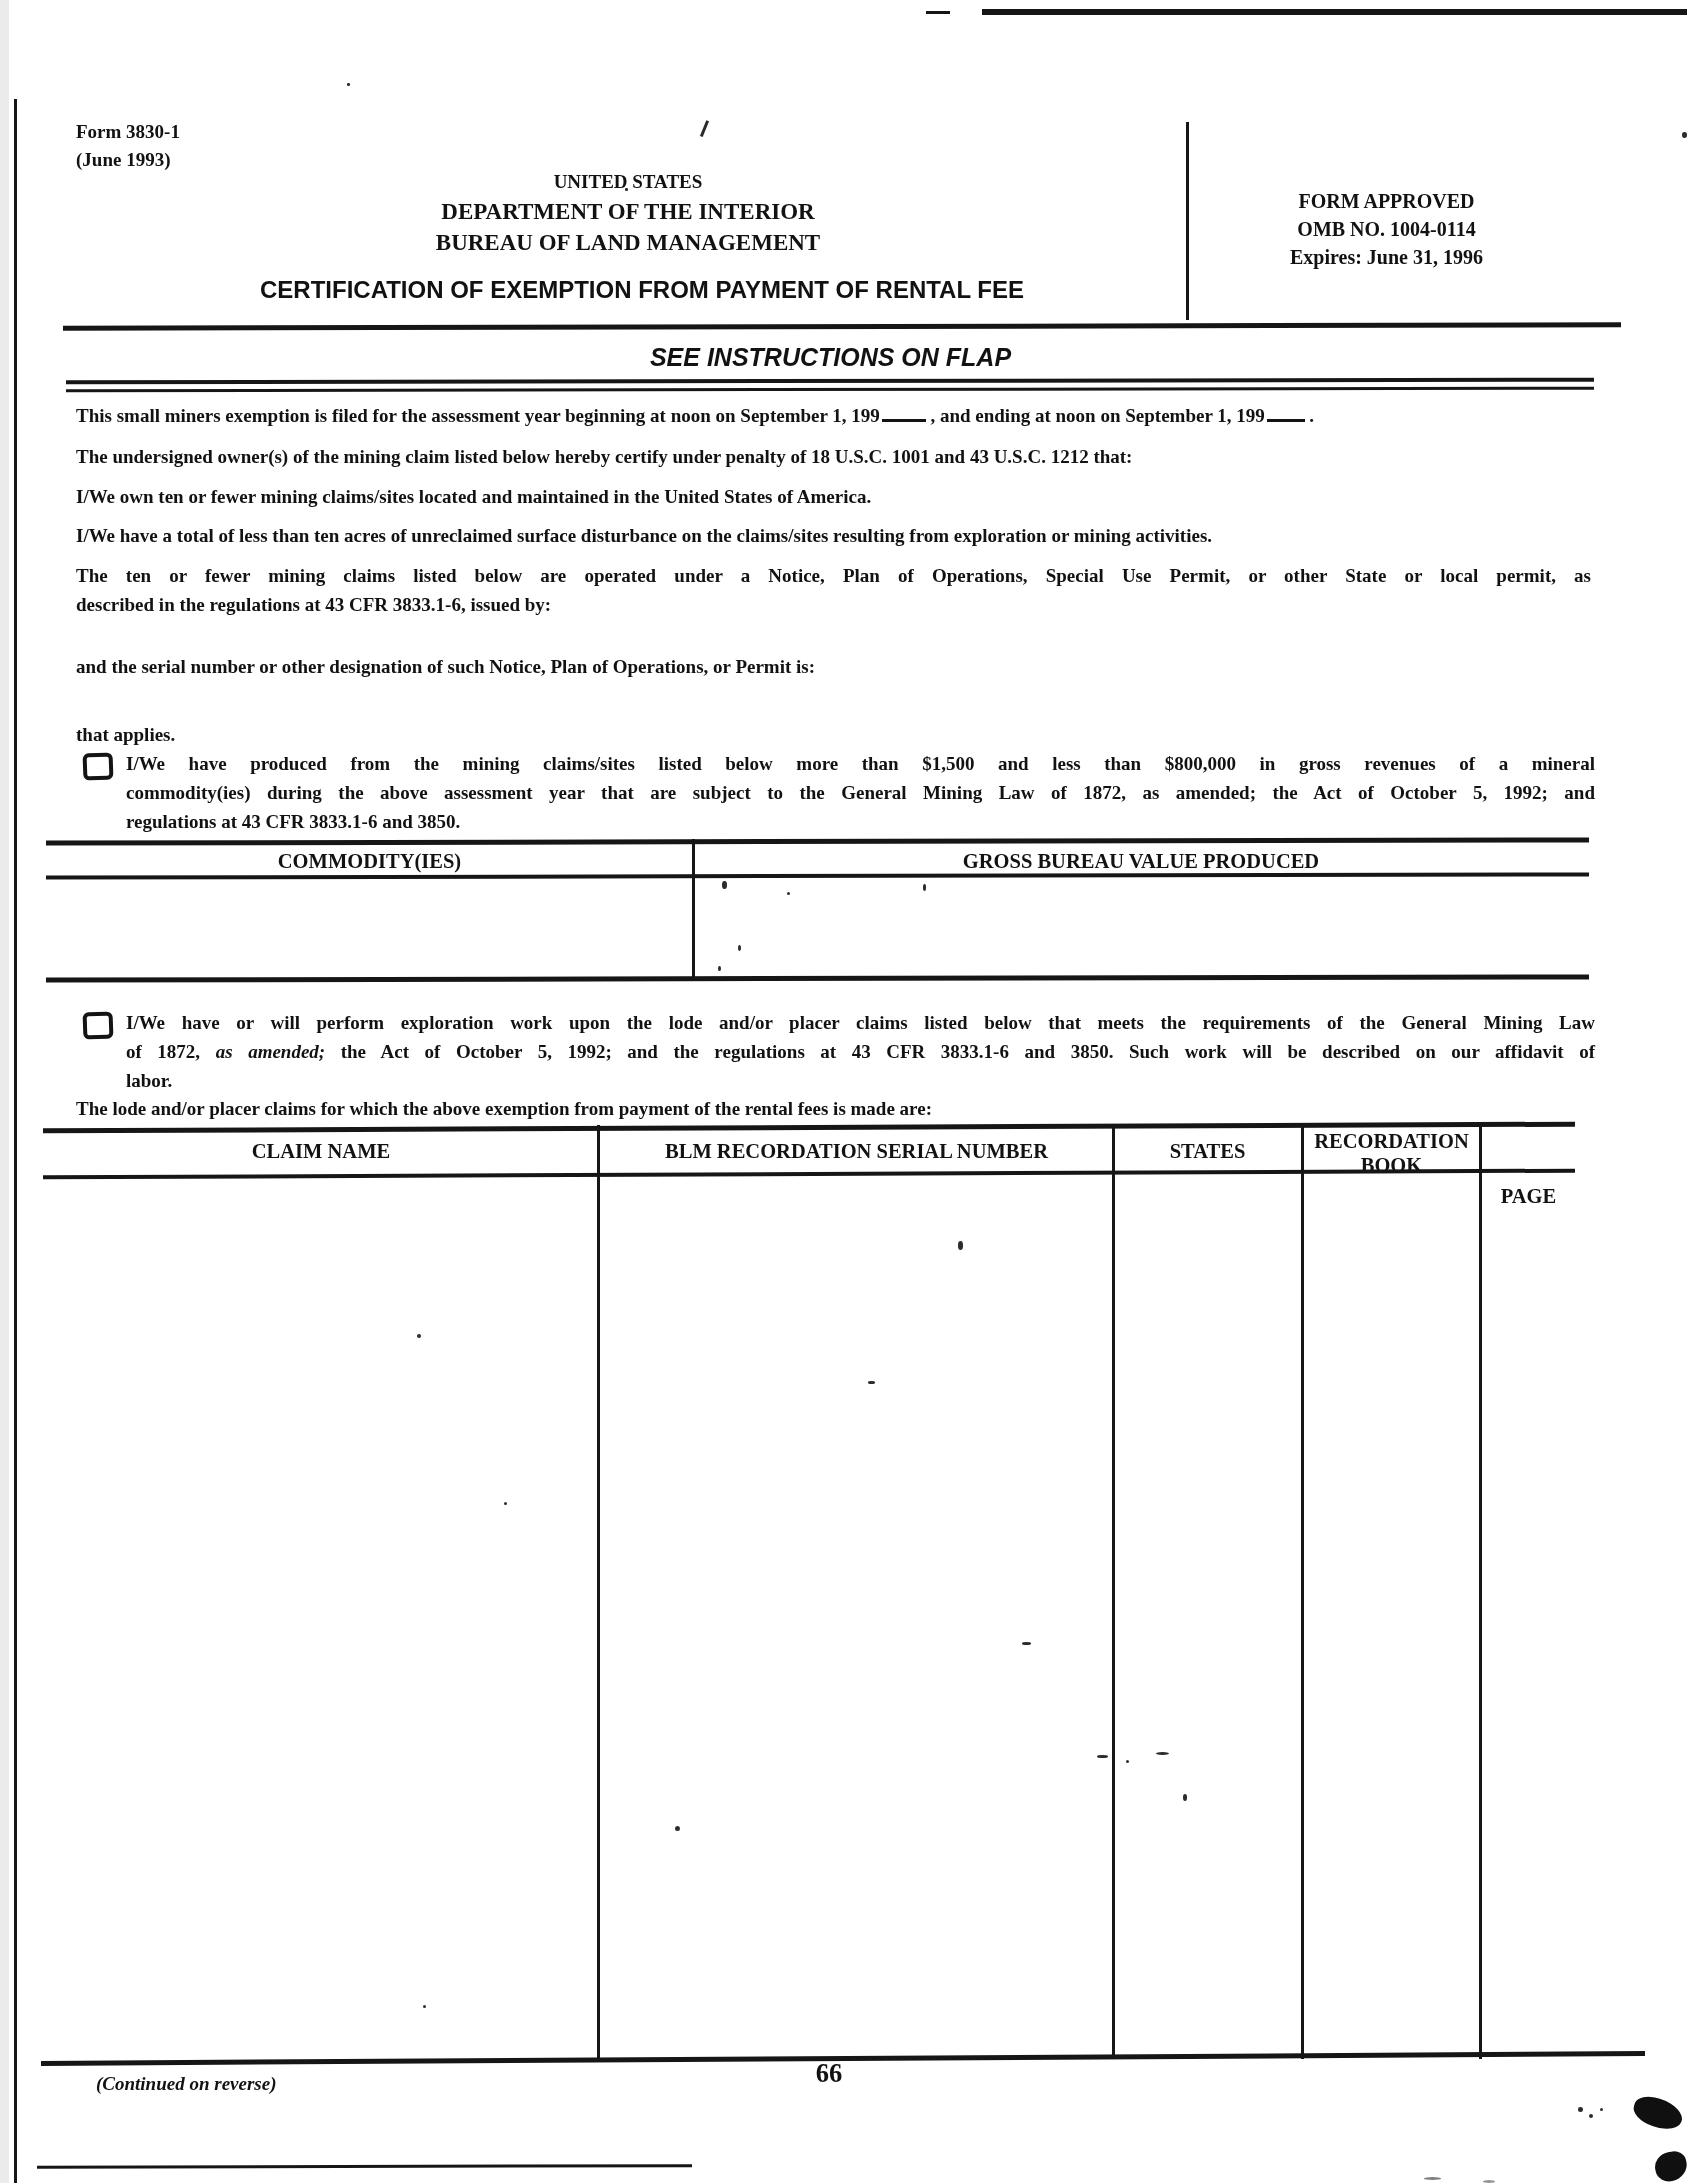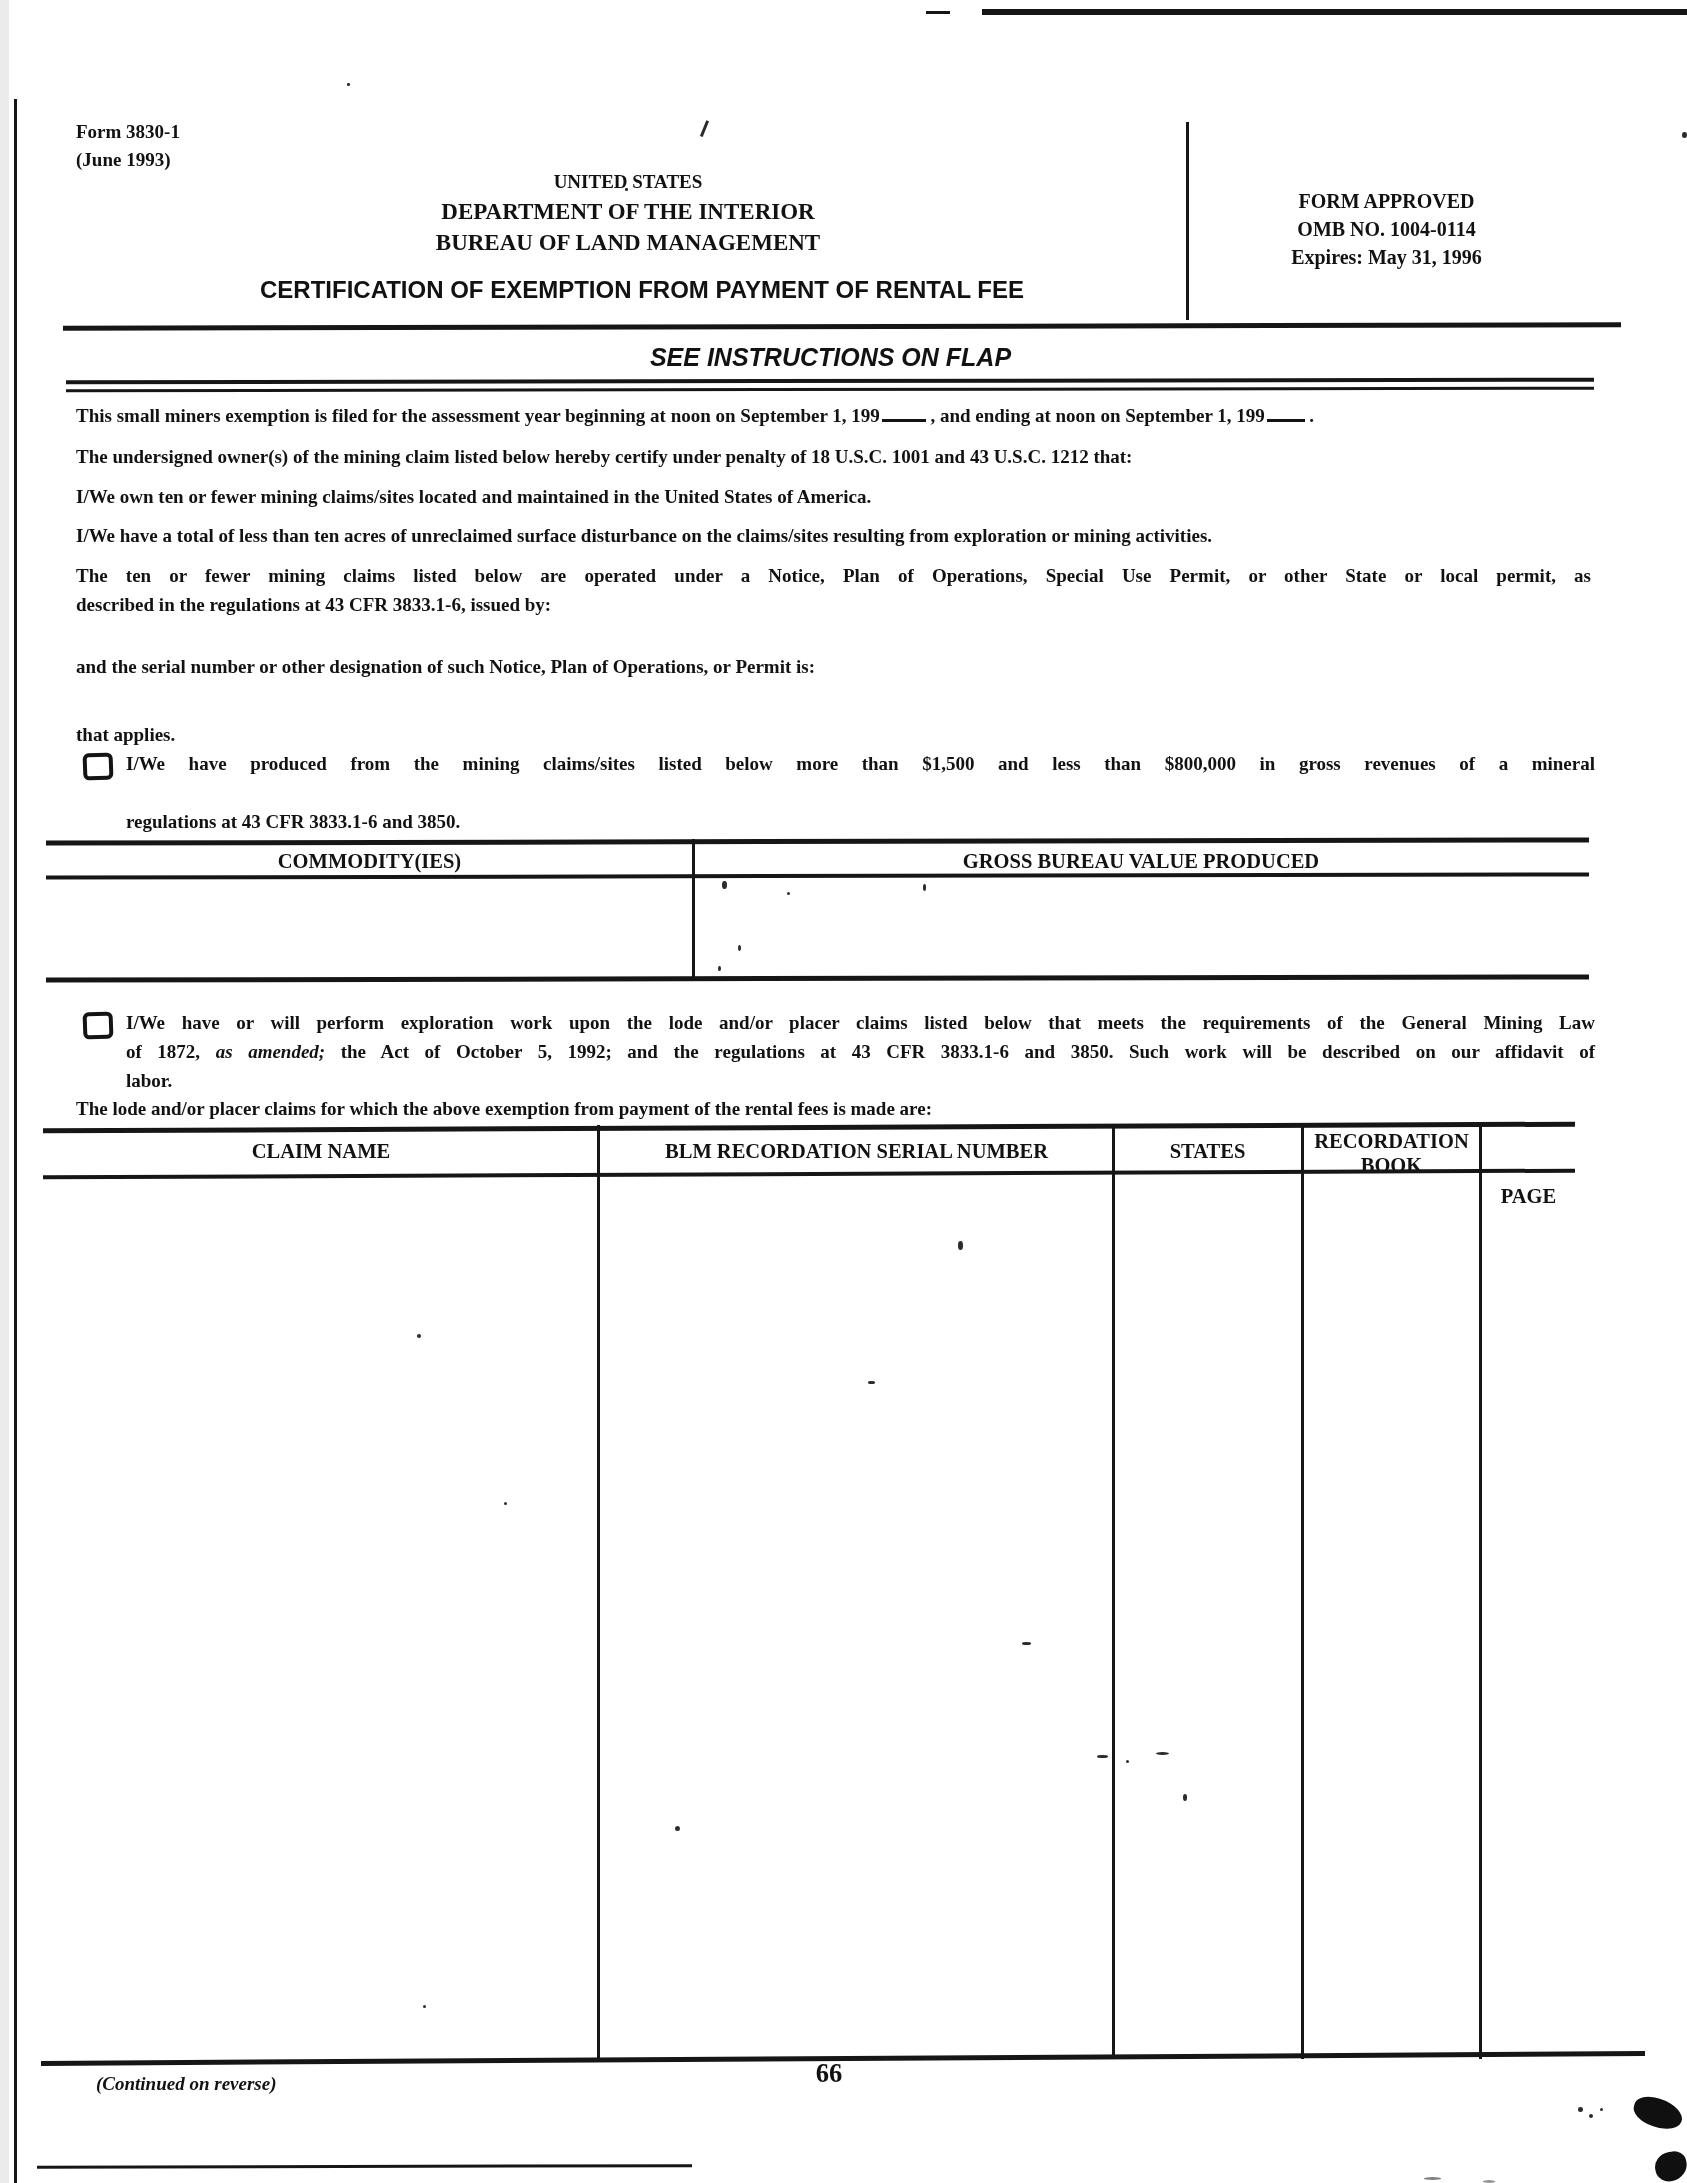--- a/index.html
+++ b/index.html
@@ -38,21 +38,21 @@
   <div class="line ctr" style="left:251px;top:167px;width:754px;font-size:19px;line-height:30px;">UNITED STATES</div>
   <div class="line ctr" style="left:251px;top:197px;width:754px;font-size:23px;line-height:30px;">DEPARTMENT OF THE INTERIOR</div>
   <div class="line ctr" style="left:251px;top:228px;width:754px;font-size:23px;line-height:30px;">BUREAU OF LAND MANAGEMENT</div>
 
   <div class="line ctr sans" style="left:139px;top:275px;width:1006px;font-size:24px;">CERTIFICATION OF EXEMPTION FROM PAYMENT OF RENTAL FEE</div>
 
   <div class="bar" style="left:1186px;top:122px;width:2.6px;height:198px;"></div>
 
   <div class="line ctr" style="left:1211px;top:187px;width:351px;font-size:20px;line-height:28px;">FORM APPROVED</div>
   <div class="line ctr" style="left:1211px;top:215px;width:351px;font-size:20px;line-height:28px;">OMB NO. 1004-0114</div>
-  <div class="line ctr" style="left:1211px;top:243px;width:351px;font-size:20px;line-height:28px;">Expires:  May 31, 1996</div>
+  <div class="line ctr" style="left:1211px;top:243px;width:351px;font-size:20px;line-height:28px;">Expires:  June 31, 1996</div>
 
   <div class="bar" style="left:63px;top:324px;width:1558px;height:4.6px;transform:rotate(-0.12deg);"></div>
 
   <div class="line ctr sans ital" style="left:331px;top:343px;width:999px;font-size:25px;">SEE INSTRUCTIONS ON FLAP</div>
 
   <div class="bar" style="left:66px;top:379px;width:1528px;height:4px;transform:rotate(-0.1deg);"></div>
   <div class="bar" style="left:66px;top:388px;width:1528px;height:2.6px;transform:rotate(-0.1deg);"></div>
 
   <div class="line" style="left:76px;top:401px;">
     <span>This small miners exemption is filed for the assessment year beginning at noon on September 1, 199</span><span class="blank" style="width:44px;"></span><span>, and ending at noon on September 1, 199</span><span class="blank" style="width:38px;"></span><span>.</span>
@@ -66,20 +66,21 @@
 
   <div class="wrapjust" style="left:76px;top:561px;width:1515px;">The ten or fewer mining claims listed below are operated under a Notice, Plan of Operations, Special Use Permit, or other State or local permit, as</div>
   <div class="line" style="left:76px;top:590px;">described in the regulations at 43 CFR 3833.1-6, issued by:</div>
 
   <div class="line" style="left:76px;top:652px;">and the serial number or other designation of such Notice, Plan of Operations, or Permit is:</div>
 
   <div class="line" style="left:76px;top:720px;">that applies.</div>
 
   <div class="chk" style="left:83px;top:753px;"></div>
   <div class="wrapjust" style="left:126px;top:749px;width:1469px;">I/We have produced from the mining claims/sites listed below more than $1,500 and less than $800,000 in gross revenues of a mineral</div>
+  <div class="wrapjust" style="left:126px;top:778px;width:1469px;">commodity(ies) during the above assessment year that are subject to the General Mining Law of 1872, as amended; the Act of October 5, 1992; and</div>
   <div class="line" style="left:126px;top:807px;">regulations at 43 CFR 3833.1-6 and 3850.</div>
 
   <div class="bar" style="left:46px;top:839px;width:1543px;height:4.6px;transform:rotate(-0.12deg);"></div>
   <div class="hdr" style="left:46px;top:849px;width:647px;">COMMODITY(IES)</div>
   <div class="hdr" style="left:693px;top:849px;width:896px;">GROSS BUREAU VALUE PRODUCED</div>
   <div class="bar" style="left:46px;top:874px;width:1543px;height:4px;transform:rotate(-0.12deg);"></div>
   <div class="bar" style="left:692px;top:839px;width:2.6px;height:140px;"></div>
   <div class="abs" style="left:46px;top:878px;width:646px;height:98px;"></div>
   <div class="abs" style="left:695px;top:878px;width:894px;height:98px;"></div>
   <div class="bar" style="left:46px;top:976px;width:1543px;height:4.6px;transform:rotate(-0.12deg);"></div>

